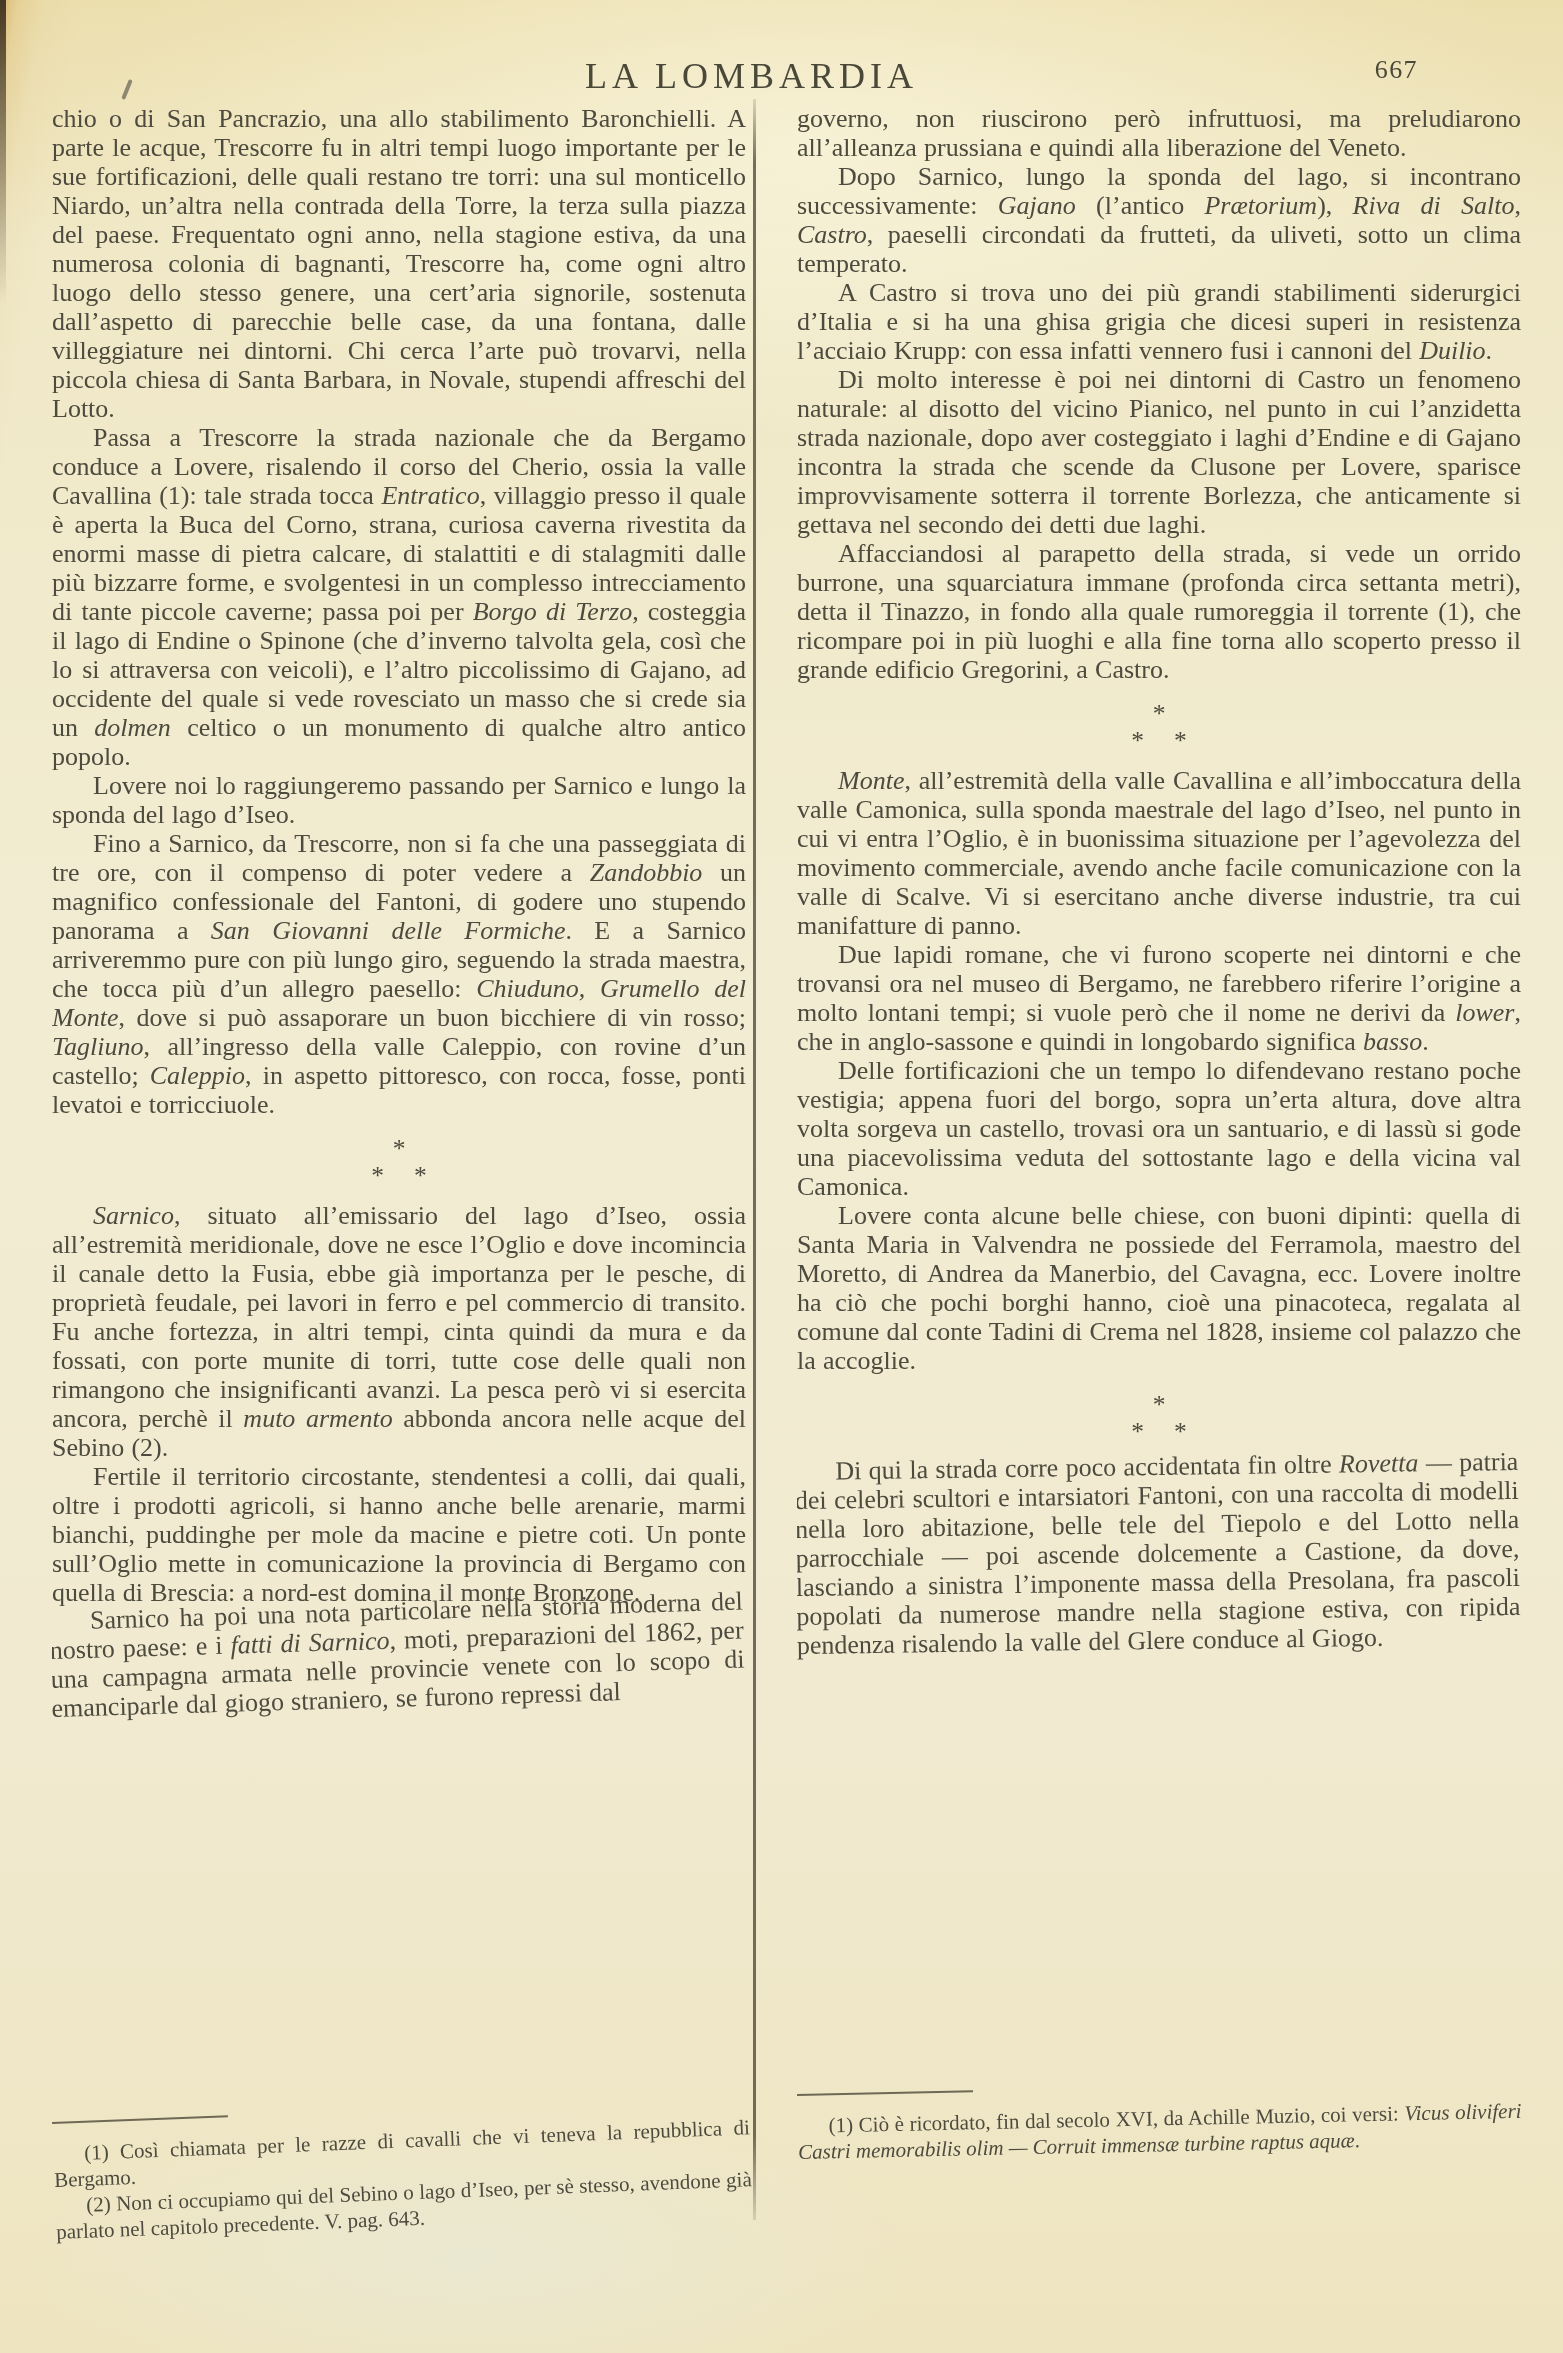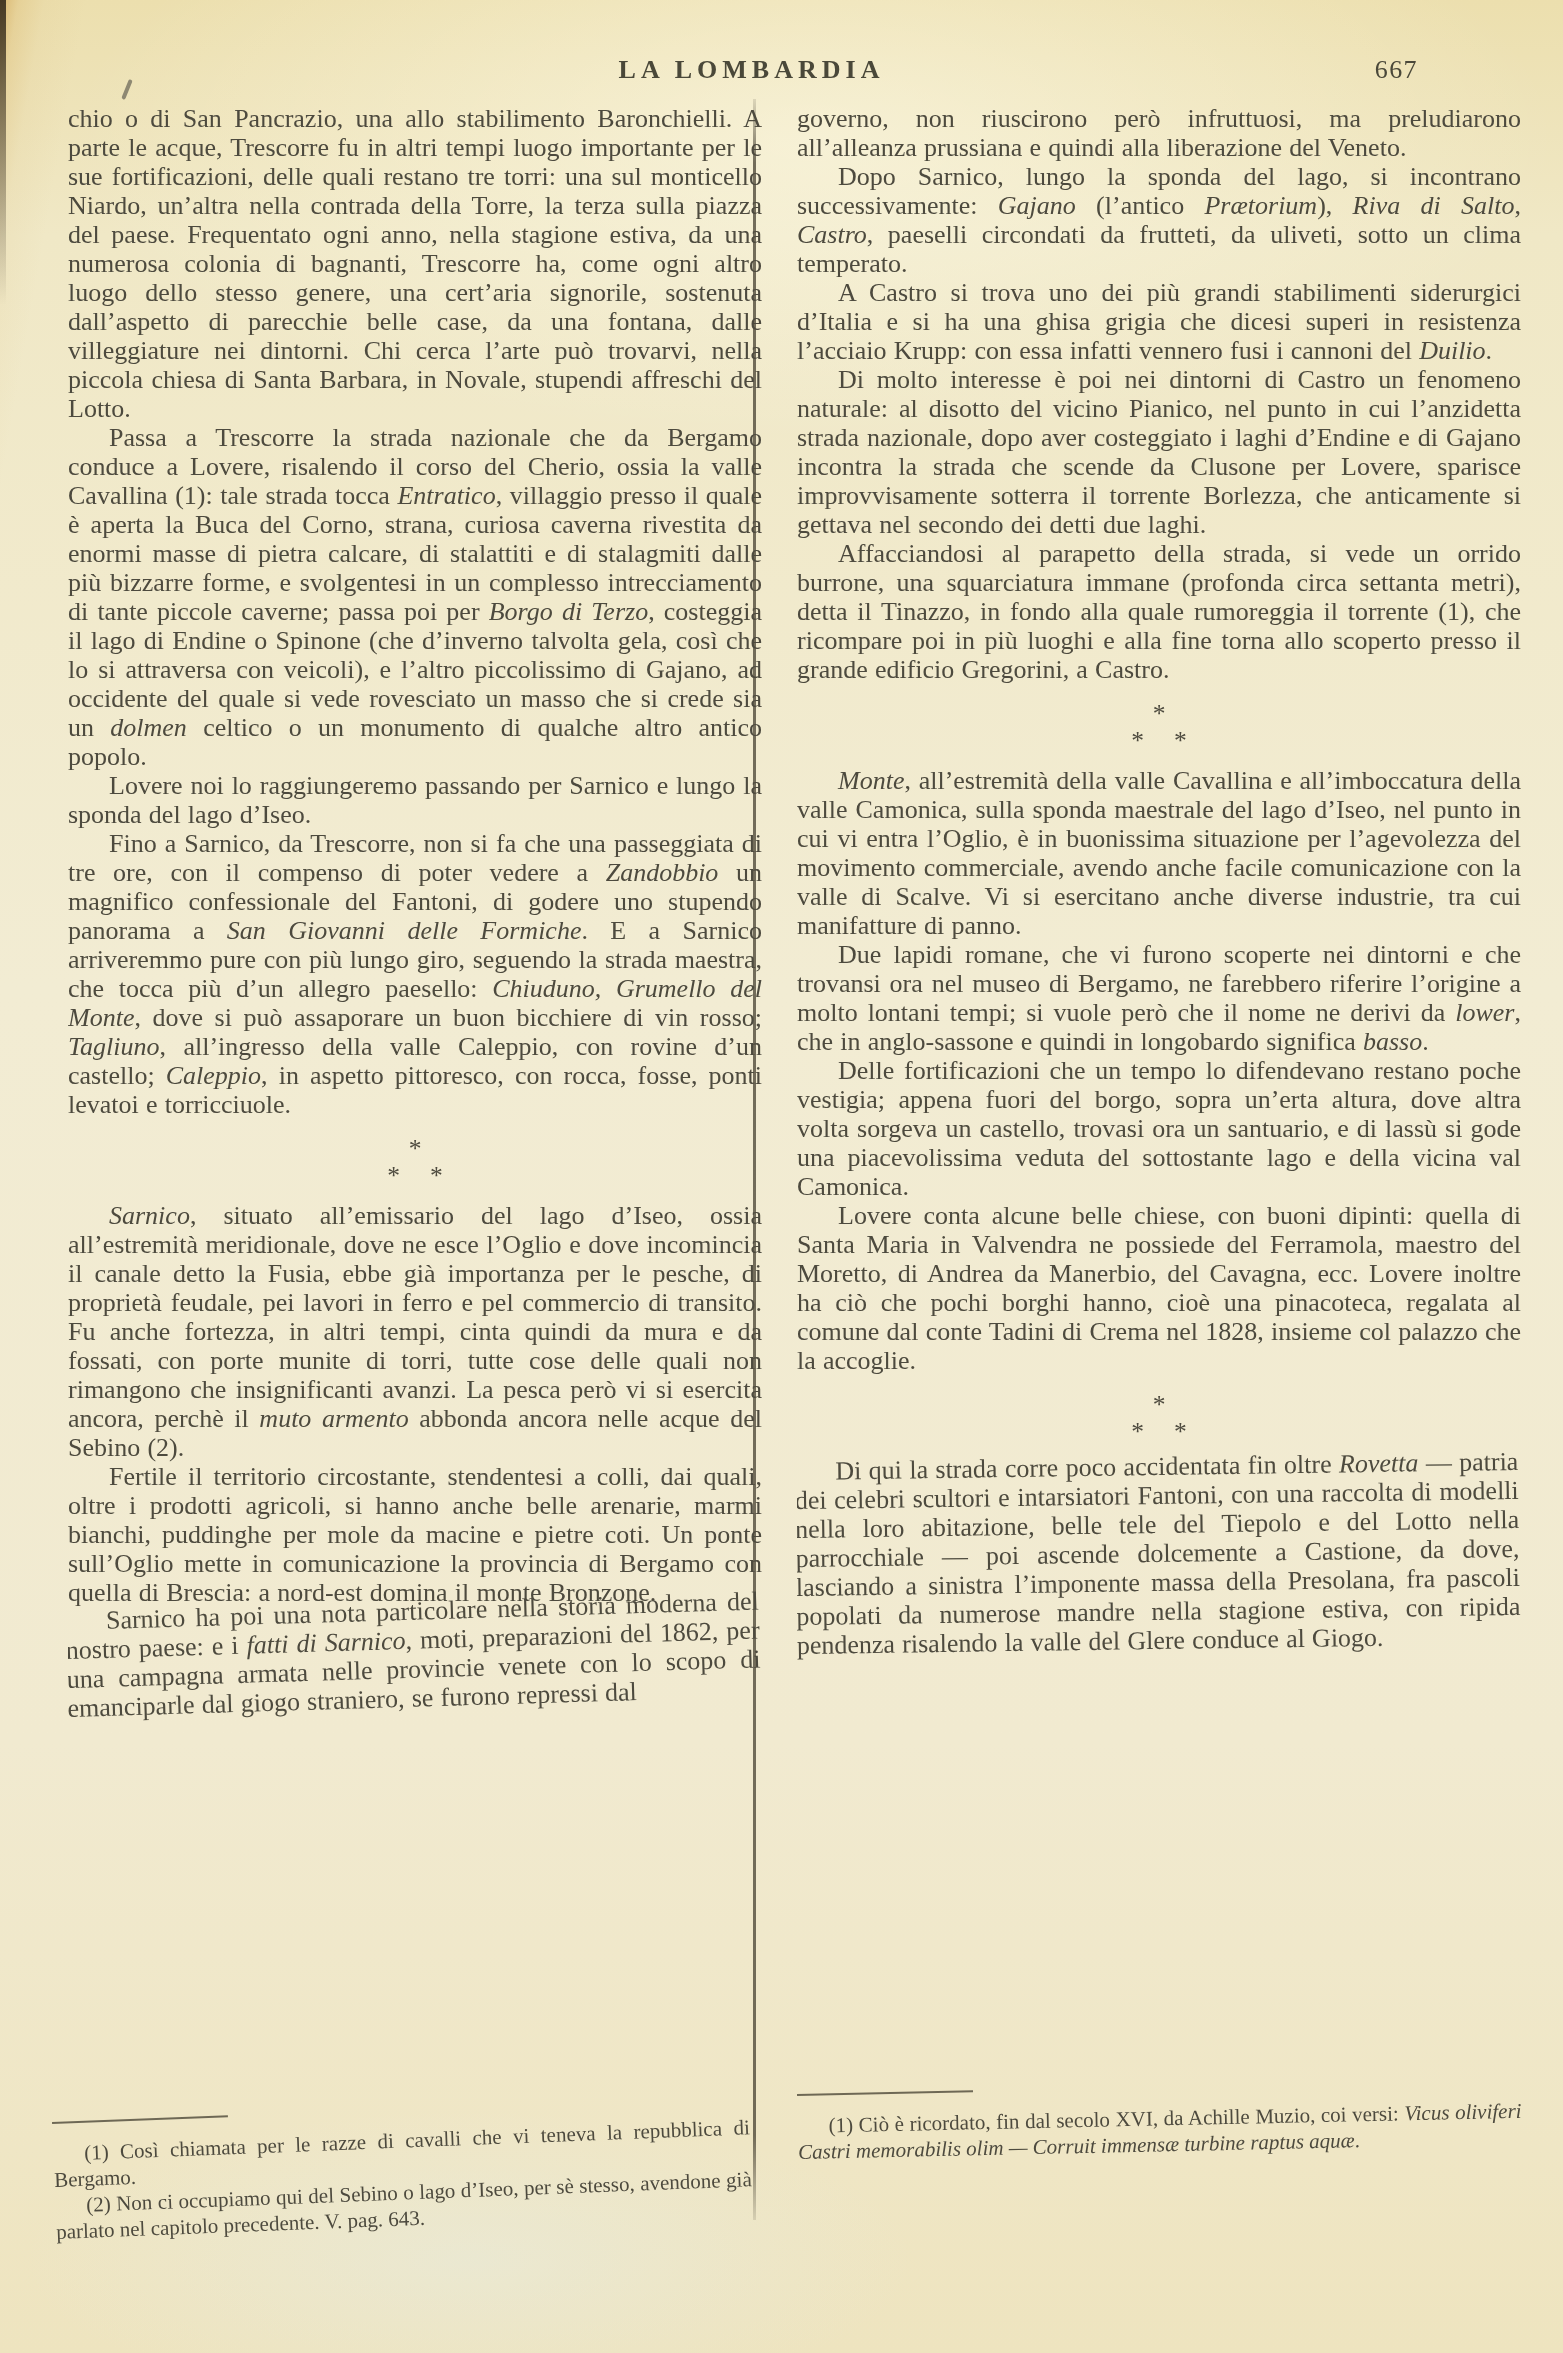--- a/index.html
+++ b/index.html
@@ -23,36 +23,36 @@
   }
 
   .speck {
     position:absolute; left:125px; top:79px; width:4.3px; height:21px;
     background:#6e6a5b; transform:rotate(22deg); border-radius:2.1px; opacity:.75;
   }
 
   .running-header { position:absolute; top:55px; left:0; width:100%; height:35px; }
   .title {
     position:absolute; left:50%; transform:translateX(-50%); margin-left:-30px;
-    font-size:26px; letter-spacing:5px; white-space:nowrap; color:#4a4839;font-weight:bold;
+    font-size:36px; letter-spacing:5px; white-space:nowrap; color:#4a4839;
   }
   .page-number { position:absolute; right:145px; top:0; font-size:26px; letter-spacing:1.4px; color:#4a4839;margin-left:40px; }
 
   .divider {
     position:absolute; left:753px; top:99px; width:2.8px; height:2121px;
     background:linear-gradient(to bottom, rgba(78,72,56,0.15), rgba(78,72,56,0.78) 3%, rgba(78,72,56,0.78) 96%, rgba(78,72,56,0.15));
   }
 
   .col {
     position:absolute; top:104px;
     text-align:justify; font-size:26px; line-height:29px;
     color:#4d4a3e; overflow:hidden; height:1995px;
     hyphens:auto; word-spacing:0.7px;
   }
-  #col-left  { left:68px;  width:694px; }
+  #col-left  { left:52px;  width:694px; }
   #col-right { left:797px; width:724px; }
 
   .para { margin:0; }
   .para.indent { text-indent:41px; }
 
   #col-left  .para:last-of-type { transform:rotate(-1.7deg); transform-origin:0 100%; }
   #col-right .para:last-of-type { transform:rotate(-0.8deg); transform-origin:0 100%; }
 
   .asterism { text-align:center; font-size:25.5px; line-height:24px; padding:18.4px 0 12.8px; color:#4d4a3e; }
   .asterism .ast-top { margin-bottom:2.8px; letter-spacing:0; }

